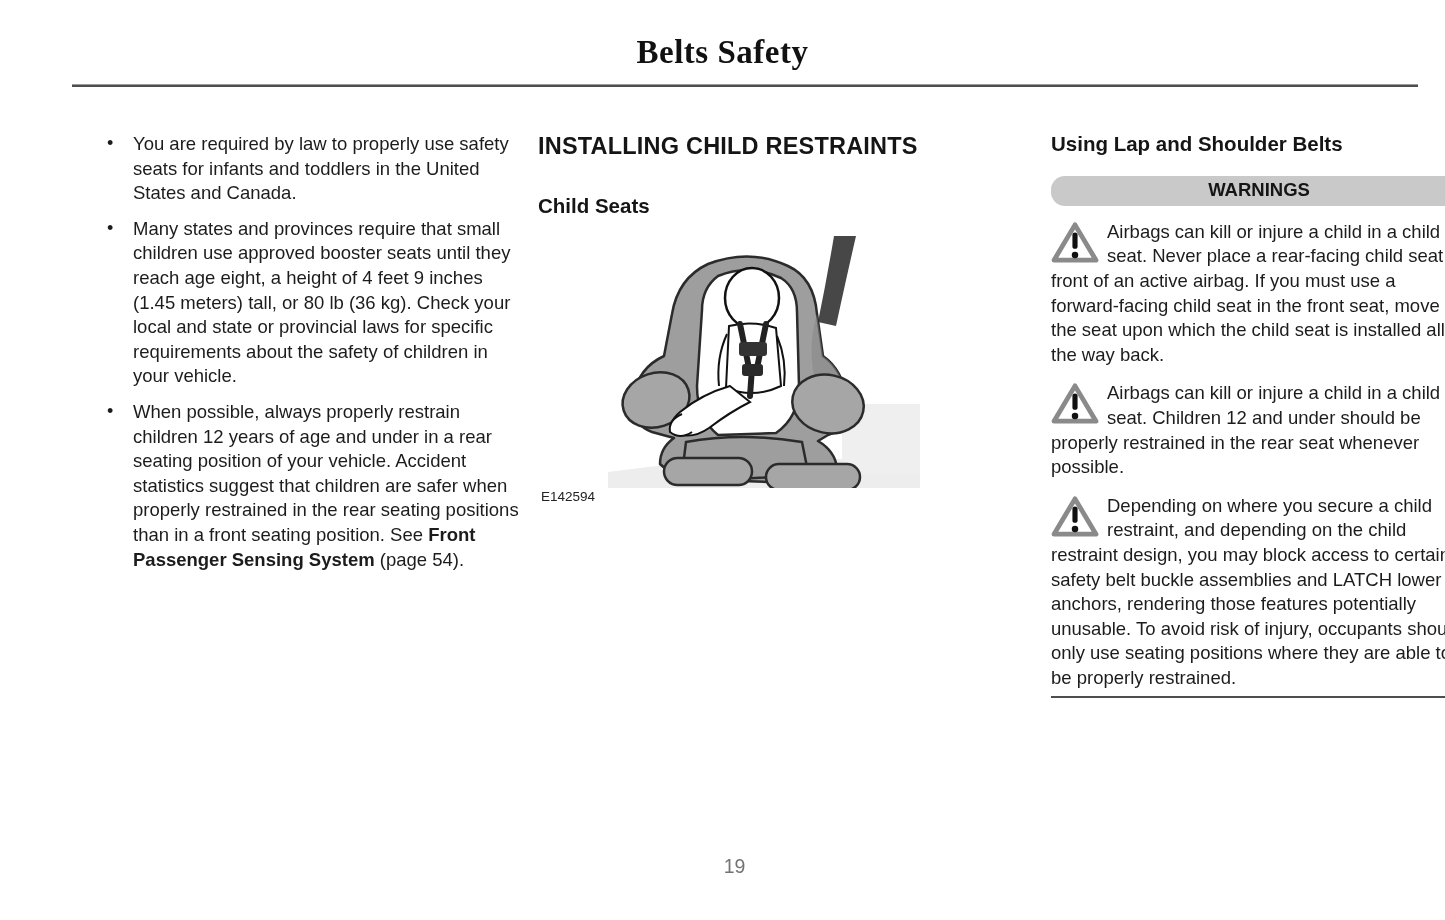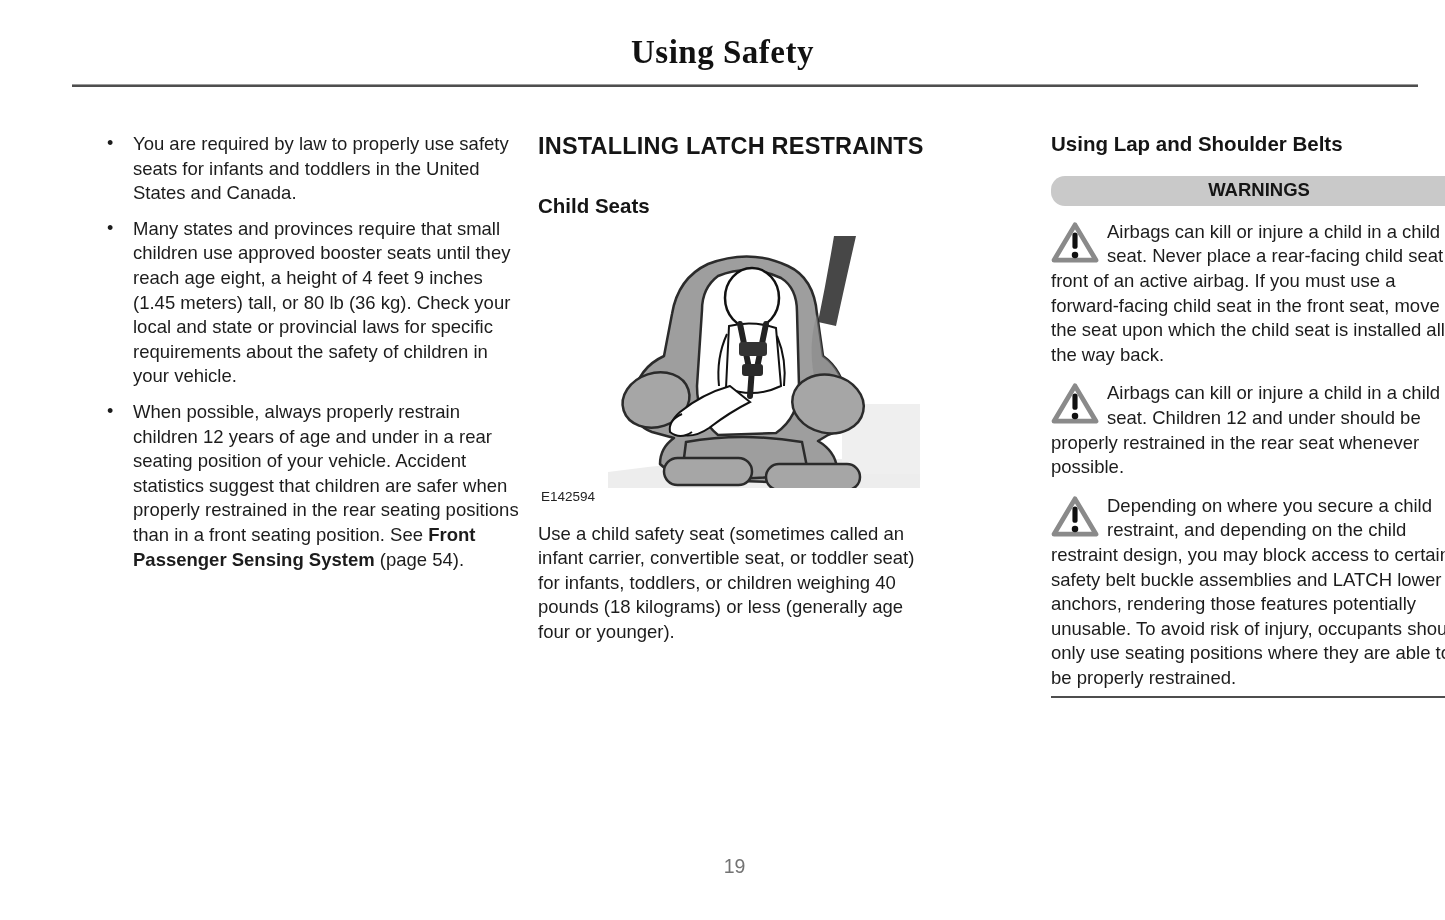--- a/index.html
+++ b/index.html
@@ -105,39 +105,39 @@
     font-size: 19.5px;
     color: #737373;
   }
   b { font-weight: 700; }
 </style>
 </head>
 <body>
 
 <div class="page">
 
-  <div class="page-title">Using Safety</div>
+  <div class="page-title">Belts Safety</div>
   <div class="title-rule"></div>
 
   <div class="col col-left">
     <ul class="bullets">
       <li>
         <span>You are required by law to properly use safety seats for infants and toddlers in the United States and Canada.</span>
       </li>
       <li>
         <span>Many states and provinces require that small children use approved booster seats until they reach age eight, a height of 4 feet 9 inches (1.45 meters) tall, or 80 lb (36 kg). Check your local and state or provincial laws for specific requirements about the safety of children in your vehicle.</span>
       </li>
       <li>
         <span>When possible, always properly restrain children 12 years of age and under in a rear seating position of your vehicle. Accident statistics suggest that children are safer when properly restrained in the rear seating positions than in a front seating position.  See </span><b>Front Passenger Sensing System</b><span> (page 54).</span>
       </li>
     </ul>
   </div>
 
   <div class="col col-mid">
-    <div class="section-heading">INSTALLING LATCH RESTRAINTS</div>
+    <div class="section-heading">INSTALLING CHILD RESTRAINTS</div>
     <div class="subsection-heading">Child Seats</div>
 
     <div class="figure">
       <svg class="seat" width="330" height="252" viewBox="0 0 330 252">
 
         <path d="M18 236 Q160 216 332 226 L332 252 L18 252 Z" fill="#ededed"></path>
         <rect x="252" y="168" width="80" height="70" fill="#efefef"></rect>
 
         <path d="M244 0 L266 0 Q255 48 246 90 L228 86 Q237 42 244 0 Z" fill="#474747"></path>
 
@@ -162,21 +162,20 @@
 
         <path d="M150 88 L159 132" stroke="#222" stroke-width="6" stroke-linecap="round"></path>
         <path d="M176 88 L167 132" stroke="#222" stroke-width="6" stroke-linecap="round"></path>
         <rect x="149" y="106" width="28" height="14" rx="3" fill="#333"></rect>
         <path d="M162 132 L160 160" stroke="#222" stroke-width="6" stroke-linecap="round"></path>
         <rect x="152" y="128" width="21" height="12" rx="3" fill="#2a2a2a"></rect>
       </svg>
       <div class="figure-caption">E142594</div>
     </div>
 
-    <p class="body-par">Use a child safety seat (sometimes called an infant carrier, convertible seat, or toddler seat) for infants, toddlers, or children weighing 40 pounds (18 kilograms) or less (generally age four or younger).</p>
   </div>
 
   <div class="col col-right">
     <div class="subsection-heading" style="margin-top:0;">Using Lap and Shoulder Belts</div>
 
     <div class="warnings-header">WARNINGS</div>
 
     <div class="warning">
       <p><span class="w-icon">
             <svg width="48" height="42" viewBox="0 0 50 44">

